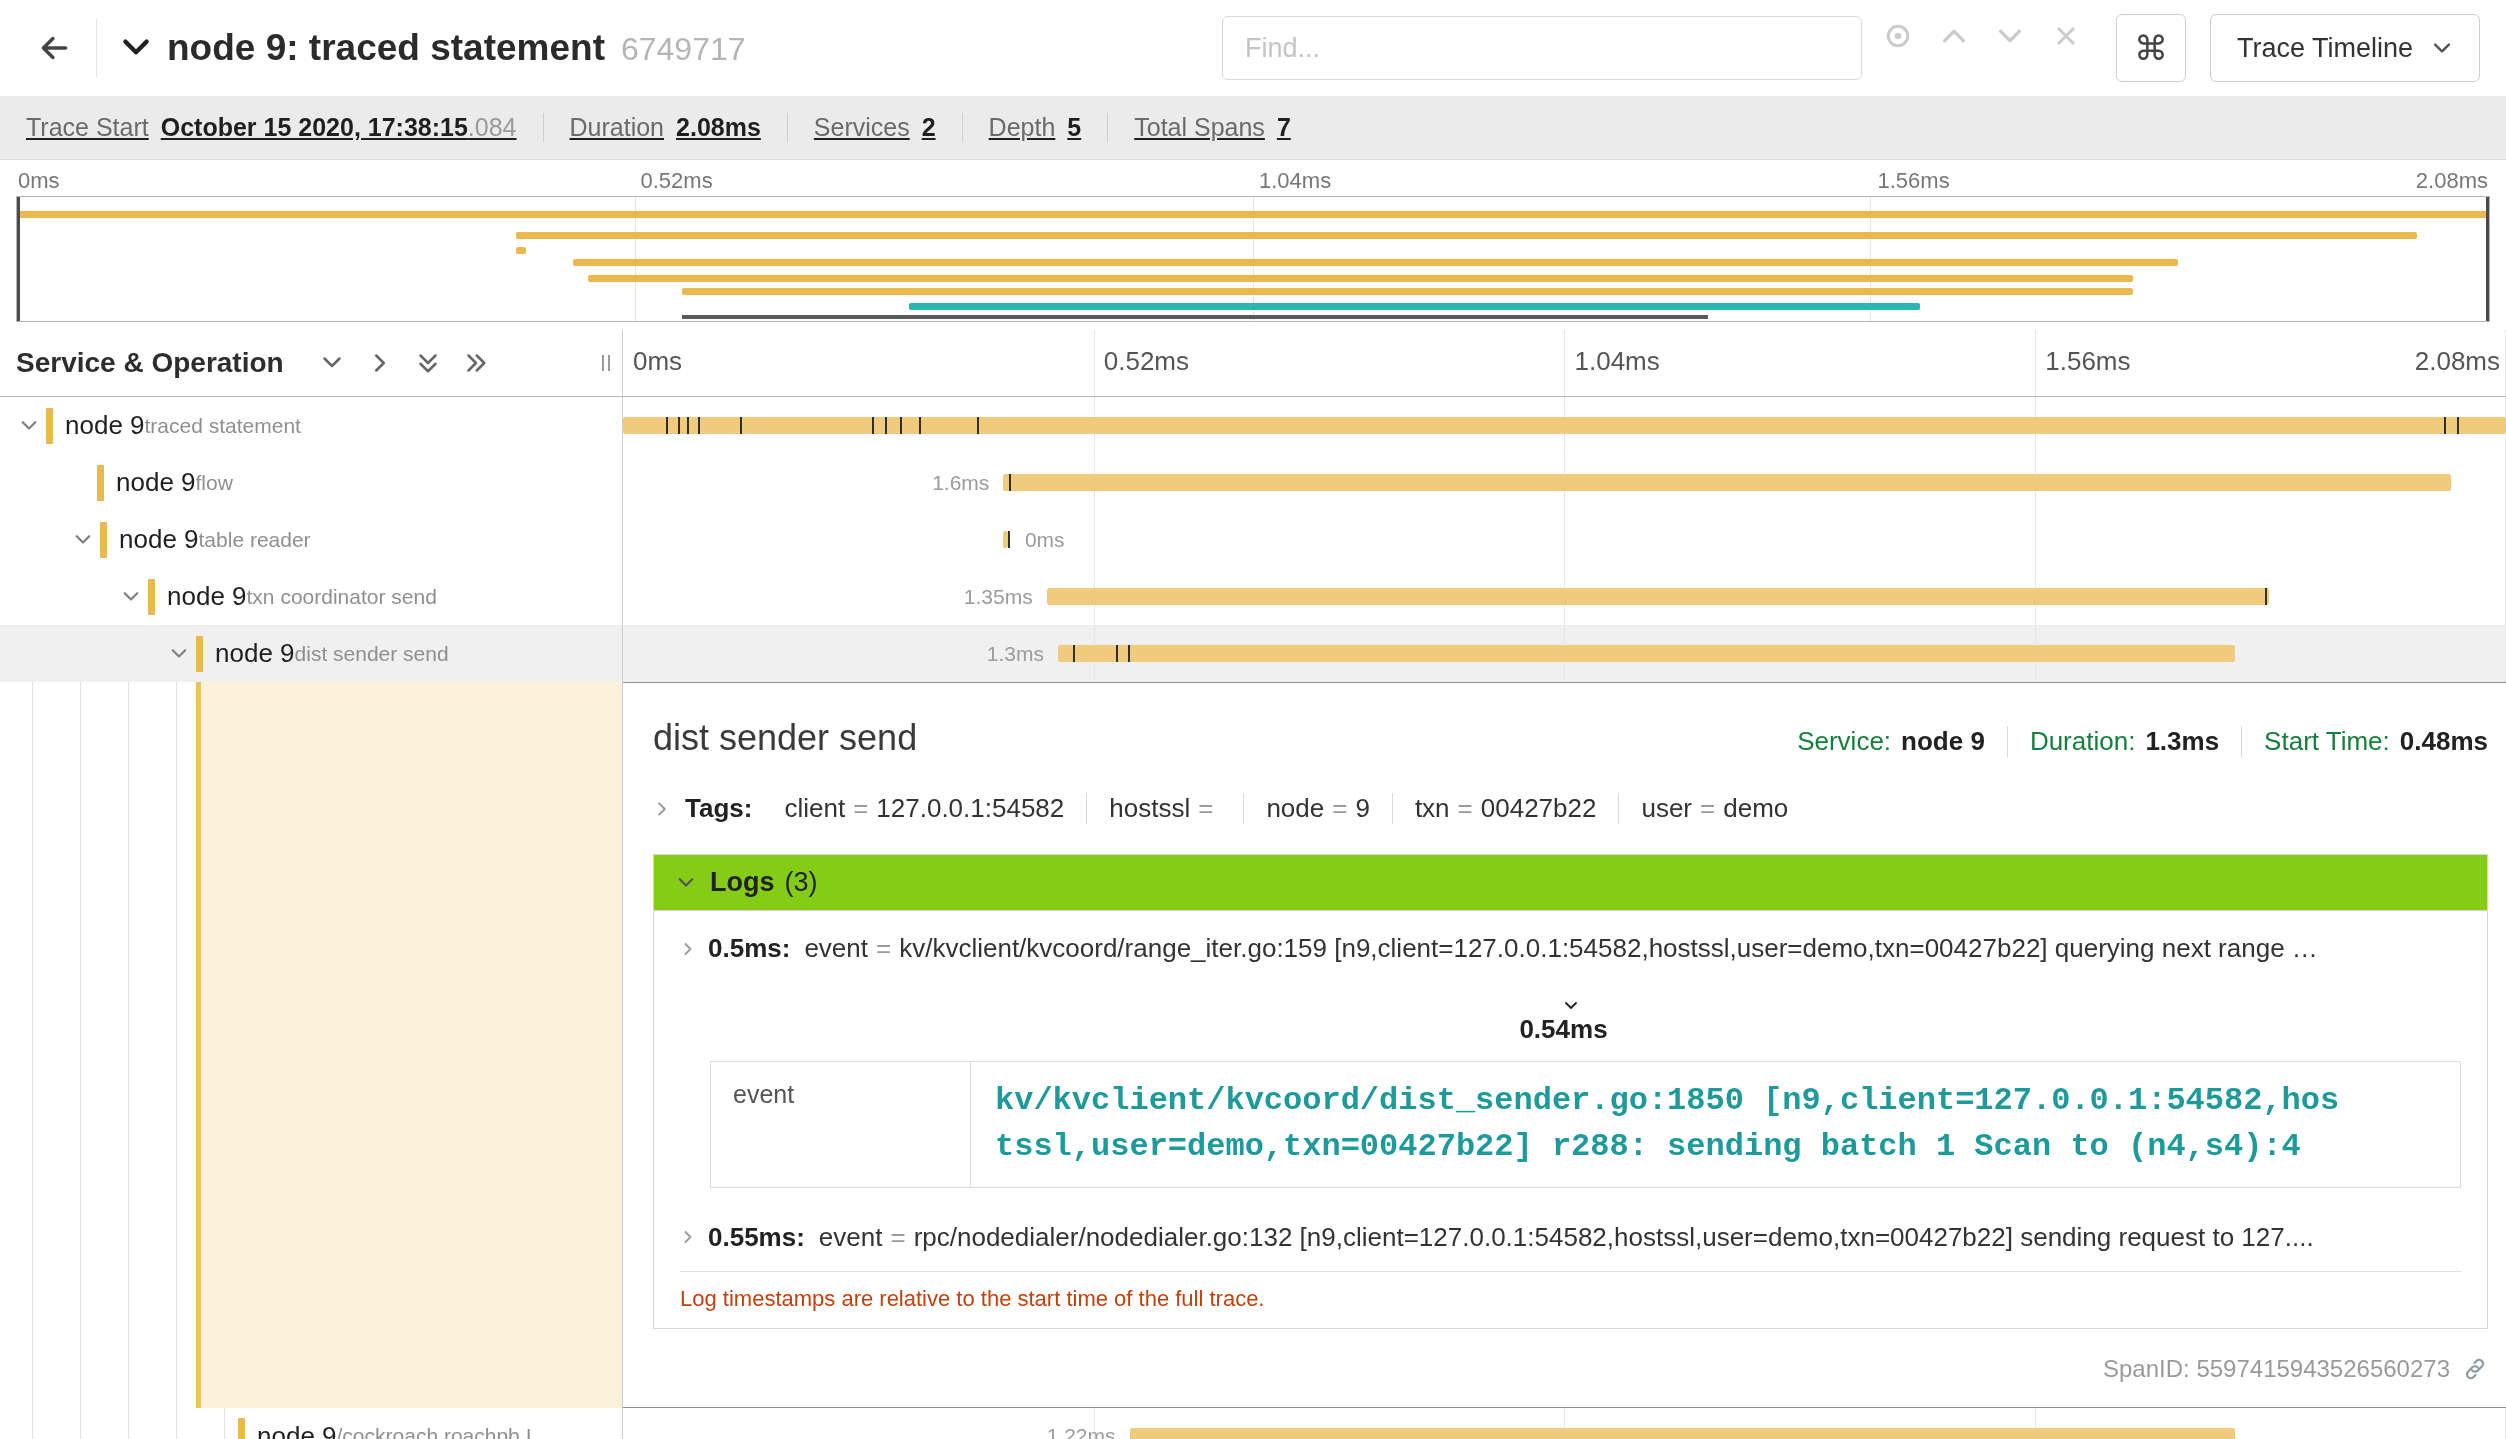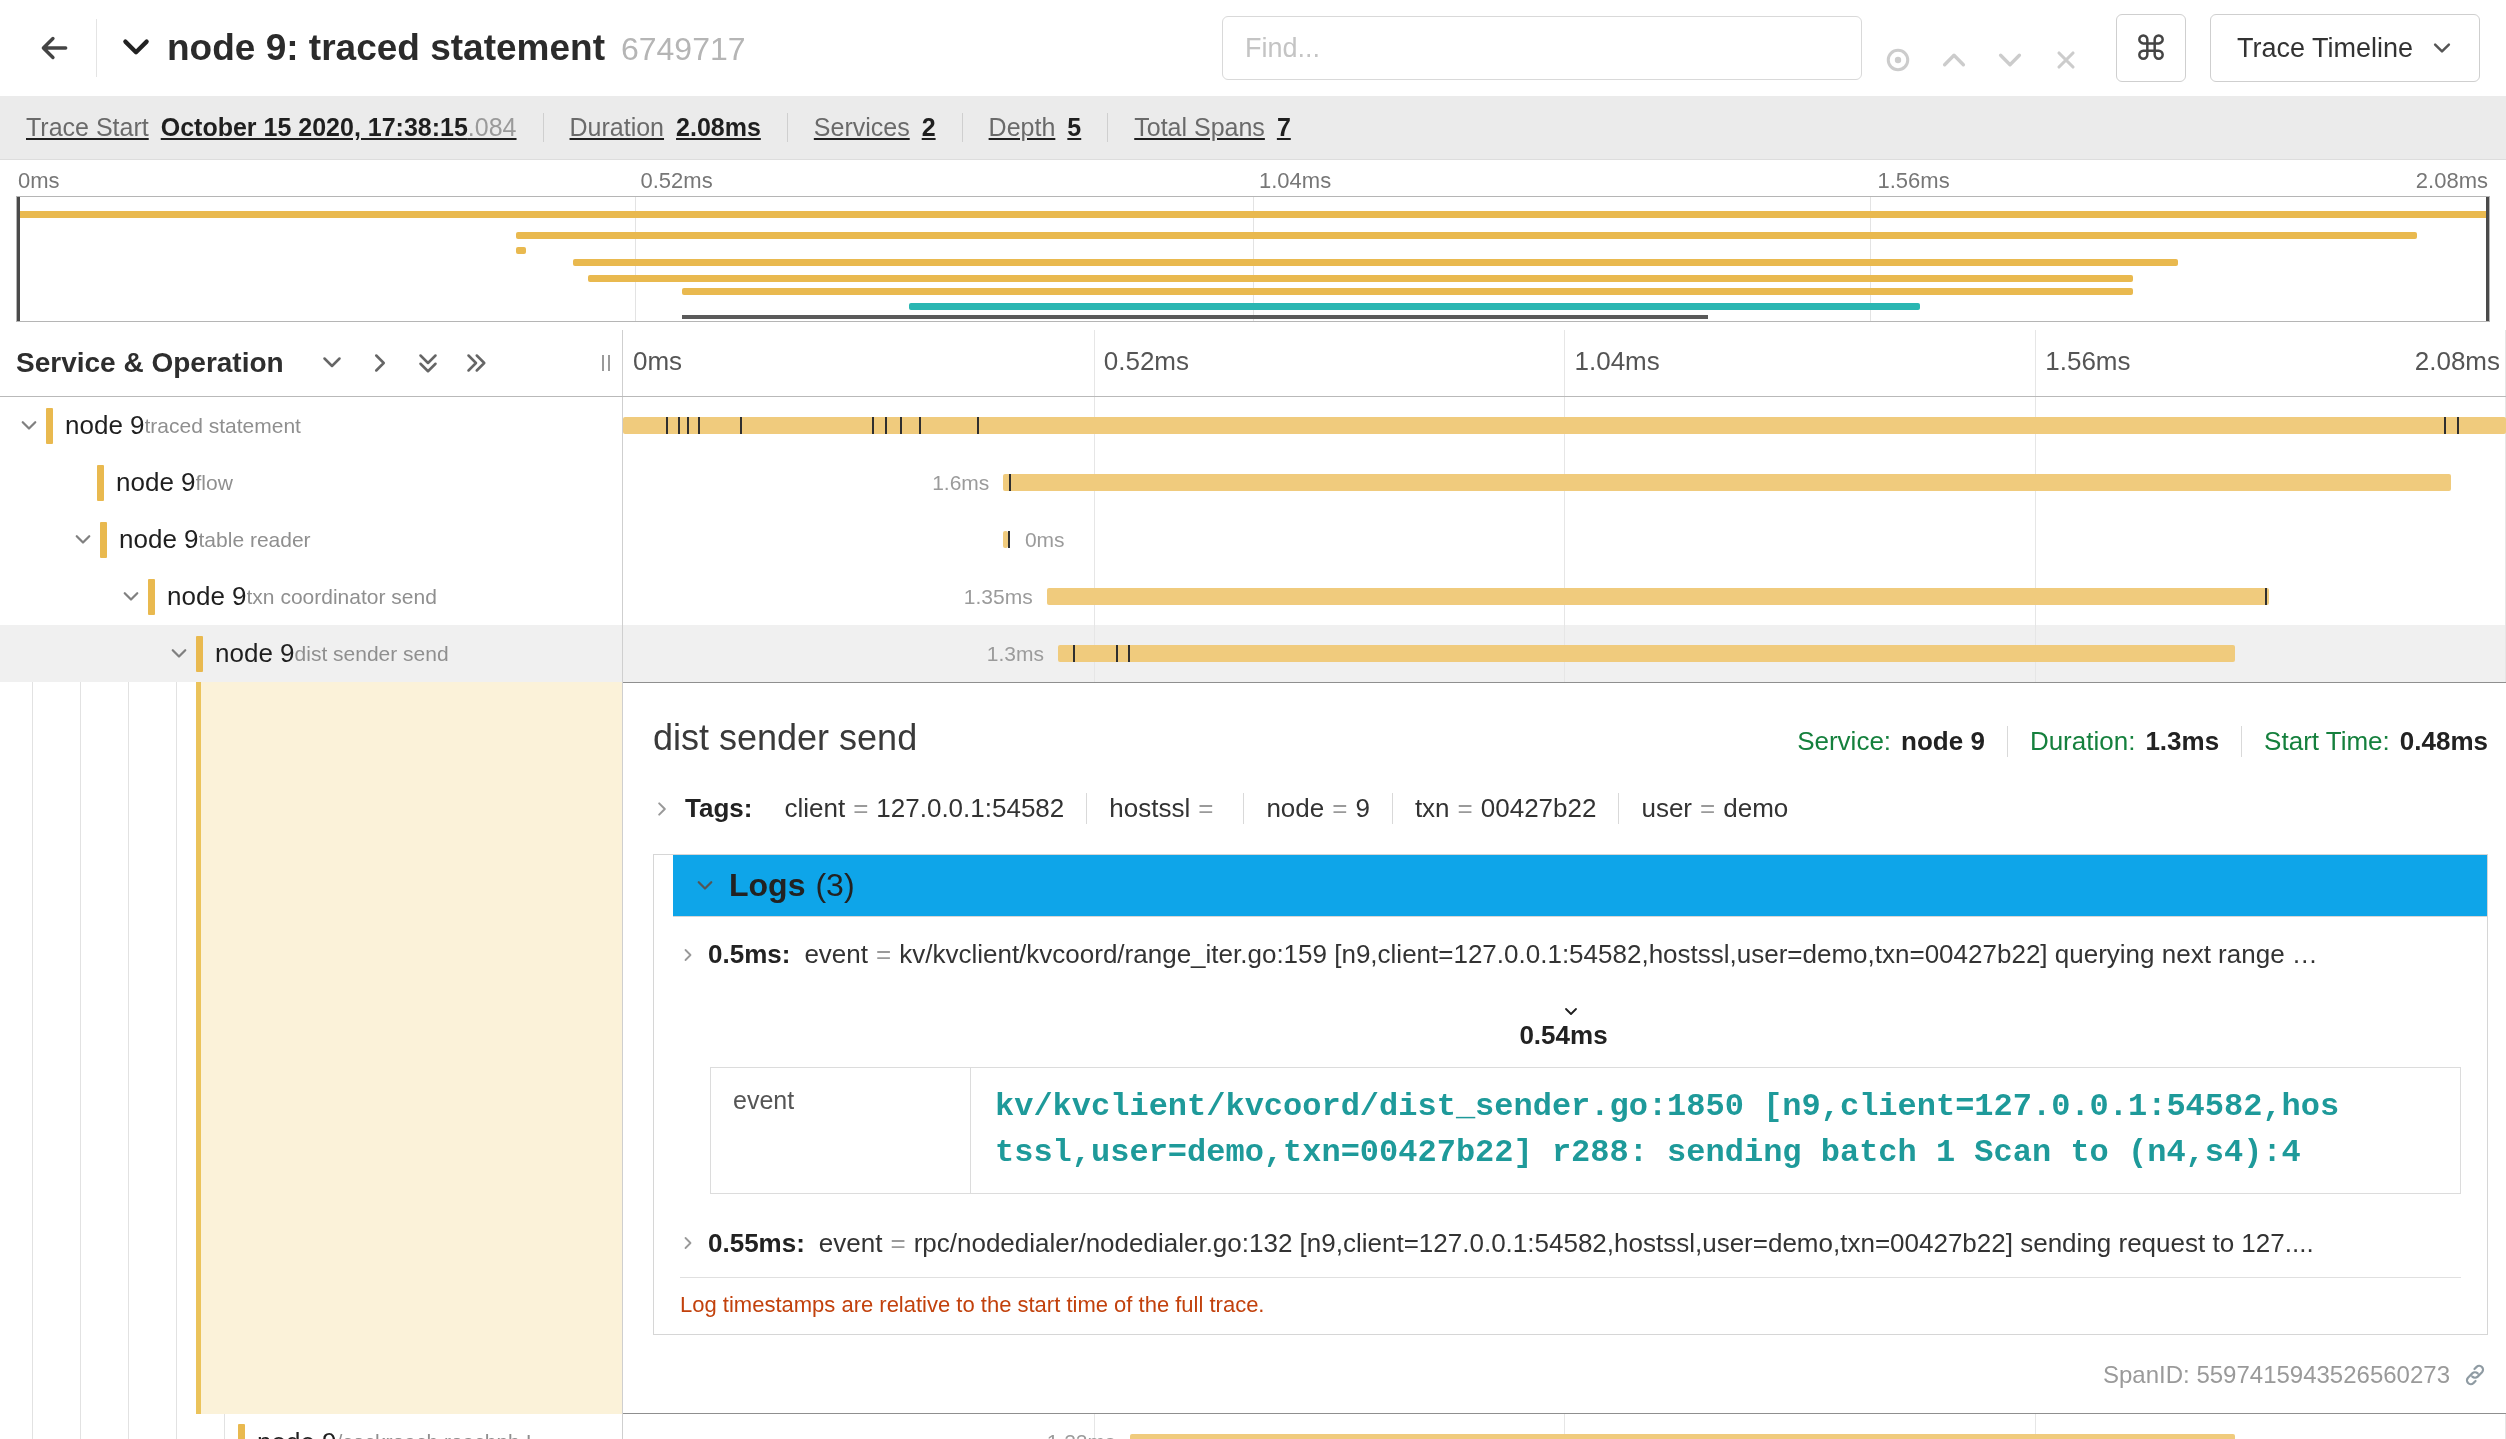--- a/index.html
+++ b/index.html
@@ -7,21 +7,21 @@
     font-family:"Liberation Sans", sans-serif; color:#1f1f1f; }
 
   
   .topbar { height:96px; display:flex; align-items:center; padding:0 26px; background:#fff; }
   .icon-btn { background:none; border:none; cursor:pointer; display:flex; align-items:center; justify-content:center; color:#444; }
   .back { width:56px; height:56px; }
   .vdiv { width:1px; height:58px; background:#e4e4e4; margin:0 22px 0 14px; }
   .collapse-toggle { color:#222; margin-right:14px; }
   .trace-title { display:flex; align-items:baseline; font-weight:bold; font-size:37px; color:#2b2b2b; white-space:nowrap; }
   .trace-title .tid { font-weight:normal; font-size:32px; color:#b5b5b5; margin-left:16px; }
-  .find-group { margin-left:auto; display:flex; align-items:flex-end; }
+  .find-group { margin-left:auto; display:flex; align-items:flex-start; }
   .find-input { width:640px; height:64px; border:1px solid #d9d9d9; border-radius:6px; padding:0 22px; font-size:27px; font-family:"Liberation Sans",sans-serif; color:#333; outline:none; }
   .find-input::placeholder { color:#c4c4c4; }
   .find-ico { width:40px; height:40px; display:flex; align-items:center; justify-content:center; color:#cccccc; margin-left:16px; cursor:pointer; }
   .kbd-btn { width:70px; height:68px; border:1px solid #cfcfcf; border-radius:6px; background:#fff; font-size:34px; color:#444; margin-left:30px; cursor:pointer; }
   .view-btn { height:68px; border:1px solid #cfcfcf; border-radius:6px; background:#fff; font-size:27px; color:#333; margin-left:24px; padding:0 26px; display:flex; align-items:center; gap:18px; cursor:pointer; }
   .view-btn svg { color:#555; }
 
   
   .summary { height:64px; background:#ebebeb; display:flex; align-items:center; padding:0 26px; font-size:25px; border-bottom:1px solid #ddd; }
   .sum-item { display:flex; align-items:baseline; padding:0 26px; white-space:nowrap;text-decoration:underline; }
@@ -92,21 +92,21 @@
   .meta-item + .meta-item { border-left:1px solid #d9d9d9; }
   .meta-label { color:#15803d; margin-right:10px; }
   .meta-value { font-weight:bold; color:#222; }
   .tags-line { display:flex; align-items:center; font-size:26px; cursor:pointer; }
   .tags-line .acc-chev { color:#999; margin-right:14px; display:flex; }
   .tags-label { font-weight:bold; color:#222; margin-right:10px; }
   .tag { padding:0 22px; white-space:nowrap; color:#333; }
   .tag + .tag { border-left:1px solid #d9d9d9; }
   .eq { color:#9a9a9a; margin:0 8px; }
   .logs-block { margin-top:30px; border:1px solid #d6d6d6; background:#fff; }
-  .logs-header { background:#0ea5e9; border-bottom:1px solid #d6d6d6; padding:12px 22px; display:flex; align-items:center; font-size:32px; cursor:pointer;margin-left:19px; }
+  .logs-header { background:#84cc16; border-bottom:1px solid #d6d6d6; padding:12px 22px; display:flex; align-items:center; font-size:27px; cursor:pointer; }
   .logs-header .acc-chev { color:#555; margin-right:14px; display:flex; }
   .logs-title { font-weight:bold; color:#222; }
   .logs-count { margin-left:10px; color:#222; }
   .logs-body { padding:4px 26px 0; }
   .log-entry { padding:18px 0; display:flex; align-items:baseline; font-size:26px; cursor:pointer; }
   .log-entry .acc-chev { color:#999; margin-right:12px; align-self:center; display:flex; }
   .log-time { font-weight:bold; color:#222; margin-right:14px; white-space:nowrap; }
   .log-inline { flex:1; white-space:nowrap; overflow:hidden; color:#333; }
   .log-exp-head { padding:16px 0 4px; display:flex; align-items:center; font-size:26px; cursor:pointer;flex-direction:column; }
   .log-table { margin:12px 0 16px 30px; border:1px solid #dcdcdc; display:flex; }

